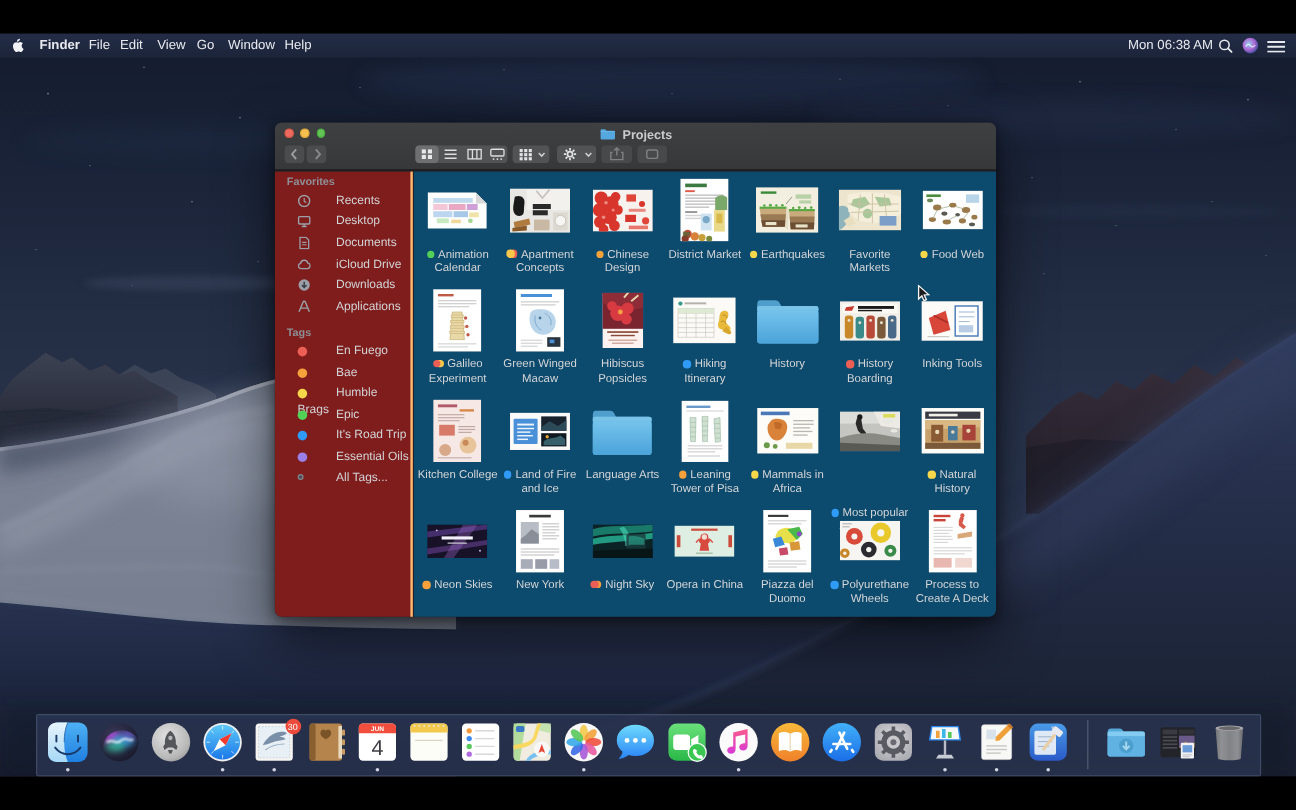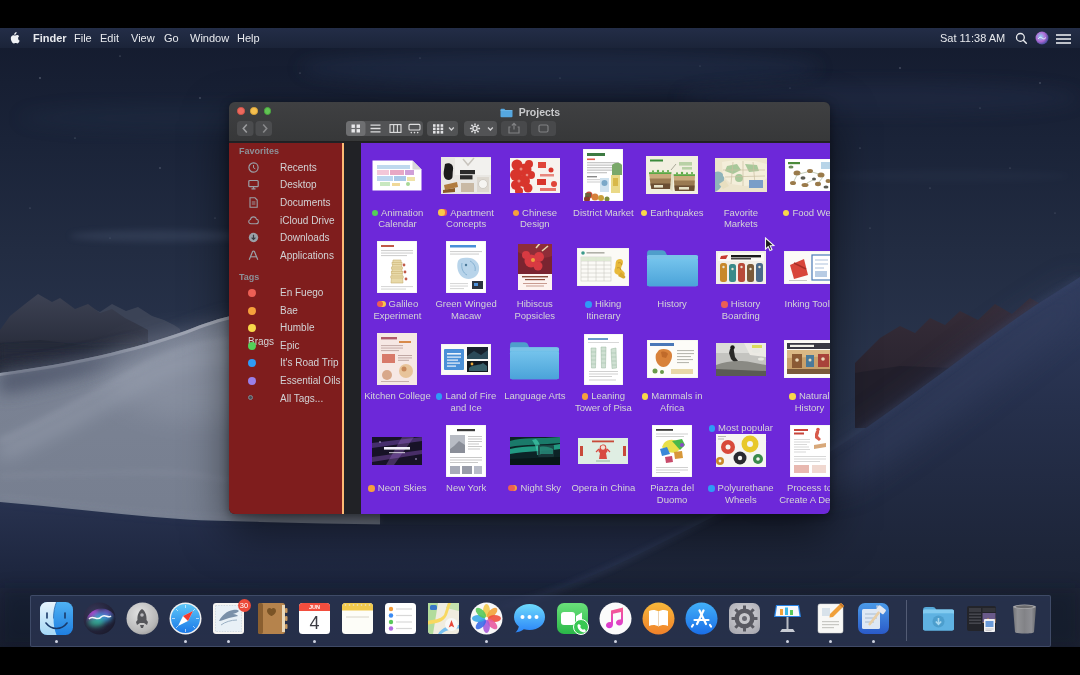--- a/index.html
+++ b/index.html
@@ -30,21 +30,21 @@
   .tl { position:absolute; top:5.4px; width:7.5px; height:7.5px; border-radius:50%; }
   #wtitle { position:absolute; top:5px; left:0; width:602px; text-align:center;
     font-size:10.5px; font-weight:700; color:#c9cacc; height:12px; line-height:11px;}
   #sidebar { position:absolute; left:0; top:41px; width:115px; height:372px;
     background:#7f1d1d; border-right:2px solid #fdba74; }
   .sbhead { position:absolute; left:10px; font-size:9px; font-weight:700; color:#8d9097; }
   .sbitem { position:absolute; left:19px; font-size:10px; color:#d2d3d5; height:14px; line-height:14px; }
   .sbitem svg { position:absolute; left:0; top:1px; }
   .sbitem span { padding-left:32px; }
   .tagdot { position:absolute; left:0; top:3px; width:8px; height:8px; border-radius:50%; }
-  #content { position:absolute; left:132px; top:41px; width:486px; height:372px; background:#6d28d9; }
+  #content { position:absolute; left:116px; top:41px; width:486px; height:372px; background:#0c4a6e; }
   .thumb { position:absolute; }
   .lbl { position:absolute; width:80px; text-align:center; font-size:9.5px; line-height:11.5px; color:#d4d5d6; }
   .dot { display:inline-block; width:6.5px; height:6.5px; border-radius:50%; vertical-align:-0.5px; margin-right:3px; }
 </style>
 </head>
 <body>
 
 <div id="desktop">
 <svg width="1080" height="619" viewBox="0 0 1080 619">
   <defs>
@@ -158,21 +158,21 @@
   <svg class="mi" style="left:9px;top:4px;" width="11" height="13" viewBox="0 0 11 13">
     <path fill="#f0f2f5" d="M7.6,2.1 C8.1,1.5 8.4,0.7 8.3,0 C7.6,0.05 6.8,0.5 6.3,1.1 C5.8,1.6 5.5,2.4 5.6,3.1 C6.4,3.15 7.1,2.7 7.6,2.1 Z M9.9,6.9 C9.9,5.5 10.7,4.7 11,4.5 C10.3,3.5 9.3,3.4 9,3.38 C8.1,3.3 7.3,3.9 6.9,3.9 C6.4,3.9 5.7,3.4 4.9,3.42 C3.9,3.44 3,4 2.5,4.9 C1.4,6.7 2.2,9.4 3.2,10.9 C3.7,11.6 4.3,12.4 5.1,12.4 C5.9,12.37 6.2,11.9 7.1,11.9 C8,11.9 8.3,12.4 9.1,12.38 C9.9,12.36 10.4,11.65 10.9,10.9 C11.3,10.3 11.5,9.9 11.6,9.6 C11.6,9.6 9.9,8.9 9.9,6.9 Z" transform="scale(0.92)"></path>
   </svg>
   <div class="mi" style="left:33px;font-weight:700;">Finder</div>
   <div class="mi" style="left:74px;">File</div>
   <div class="mi" style="left:100px;">Edit</div>
   <div class="mi" style="left:131px;">View</div>
   <div class="mi" style="left:164px;">Go</div>
   <div class="mi" style="left:190px;">Window</div>
   <div class="mi" style="left:237px;">Help</div>
-  <div class="mi" style="left:940px;">Sat 11:38 AM</div>
+  <div class="mi" style="left:940px;">Mon 06:38 AM</div>
   <svg class="mi" style="left:1015px;top:4px;" width="13" height="13" viewBox="0 0 13 13">
     <circle cx="5.4" cy="5.4" r="3.9" fill="none" stroke="#e8eaee" stroke-width="1.3"></circle>
     <line x1="8.3" y1="8.3" x2="11.3" y2="11.3" stroke="#e8eaee" stroke-width="1.5" stroke-linecap="round"></line>
   </svg>
   <svg class="mi" style="left:1035px;top:3px;" width="14" height="14" viewBox="0 0 14 14">
     <defs>
         <radialGradient id="siri" cx="0.4" cy="0.4" r="0.8">
       <stop offset="0" stop-color="#8ed0f2"></stop>
           <stop offset="0.45" stop-color="#b06ad4"></stop>
       <stop offset="0.8" stop-color="#3b4a9b"></stop>

